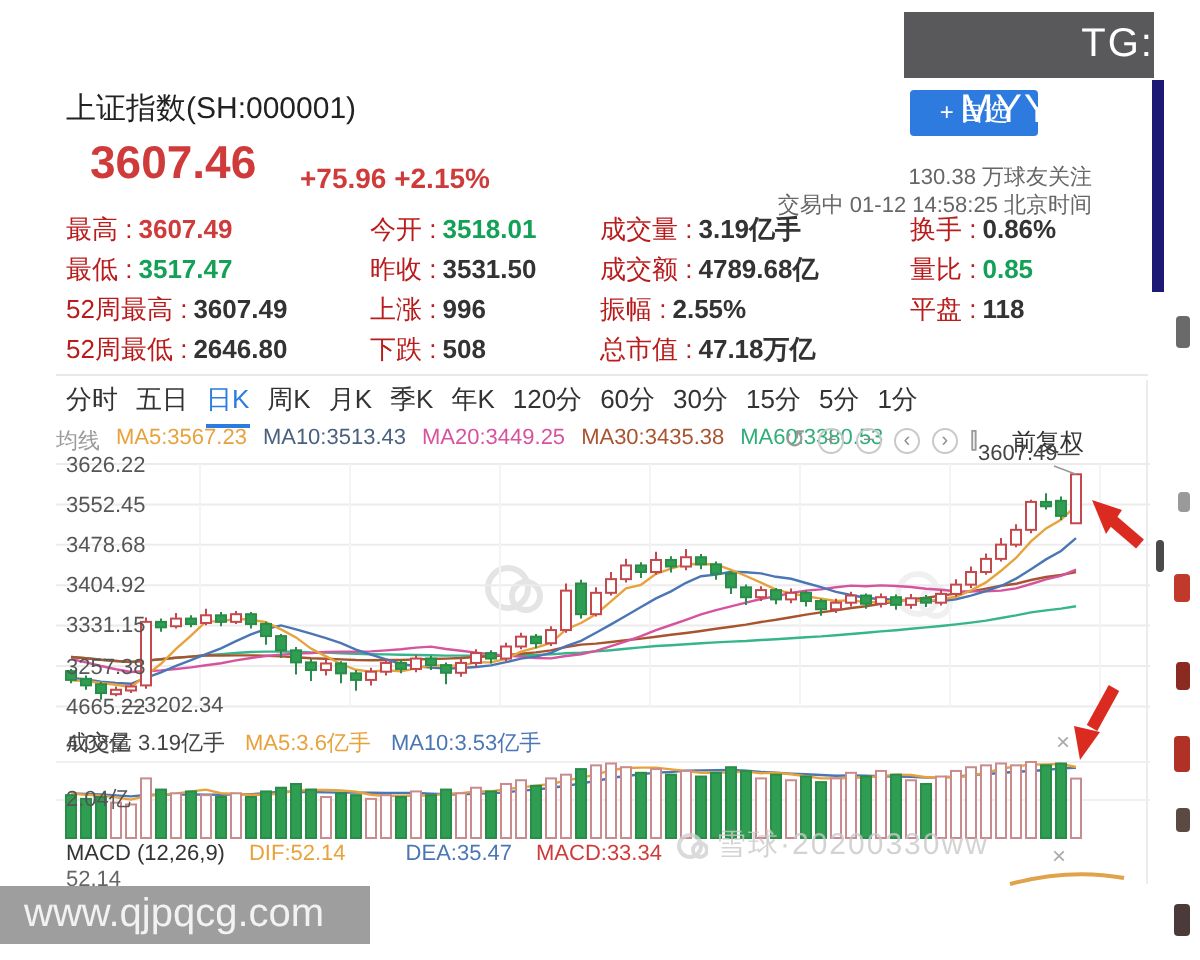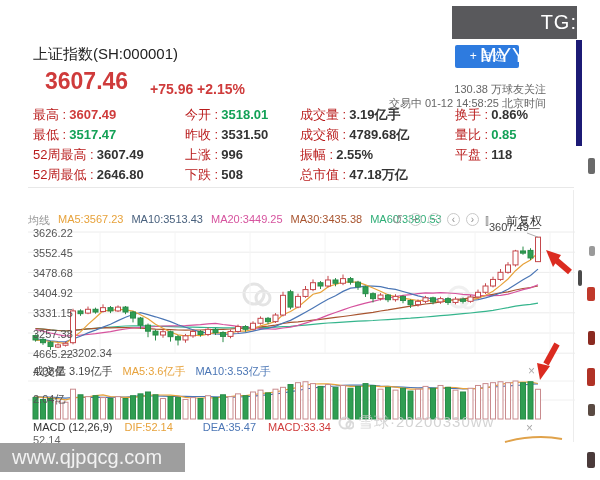--- a/index.html
+++ b/index.html
@@ -82,20 +82,35 @@
       <div class="cell" style="left: 300px; top: 106px;"><span class="lb">成交量 :</span><span class="vl">3.19亿手</span></div>
       <div class="cell" style="left: 300px; top: 126px;"><span class="lb">成交额 :</span><span class="vl">4789.68亿</span></div>
       <div class="cell" style="left: 300px; top: 146px;"><span class="lb">振幅 :</span><span class="vl">2.55%</span></div>
       <div class="cell" style="left: 300px; top: 166px;"><span class="lb">总市值 :</span><span class="vl">47.18万亿</span></div>
       <div class="cell" style="left: 455px; top: 106px;"><span class="lb">换手 :</span><span class="vl">0.86%</span></div>
       <div class="cell" style="left: 455px; top: 126px;"><span class="lb">量比 :</span><span class="vl" style="color: rgb(19, 161, 87);">0.85</span></div>
       <div class="cell" style="left: 455px; top: 146px;"><span class="lb">平盘 :</span><span class="vl">118</span></div>
     </div>
 
   <div class="abs" id="divider"></div>
+  <div class="abs" id="tabs">
+      <span class="tab">分时</span>
+      <span class="tab">五日</span>
+      <span class="tab sel">日K</span>
+      <span class="tab">周K</span>
+      <span class="tab">月K</span>
+      <span class="tab">季K</span>
+      <span class="tab">年K</span>
+      <span class="tab">120分</span>
+      <span class="tab">60分</span>
+      <span class="tab">30分</span>
+      <span class="tab">15分</span>
+      <span class="tab">5分</span>
+      <span class="tab">1分</span>
+    </div>
 
   <div class="abs" id="ma-bar">
     <span id="ma-title">均线</span>
   <span style="color: rgb(231, 162, 59);">MA5:3567.23</span>
       <span style="color: rgb(73, 97, 126);">MA10:3513.43</span>
       <span style="color: rgb(214, 83, 158);">MA20:3449.25</span>
       <span style="color: rgb(168, 84, 47);">MA30:3435.38</span>
       <span style="color: rgb(47, 174, 119);">MA60:3380.53</span>
     </div>
   <div class="abs" id="tool-icons">

